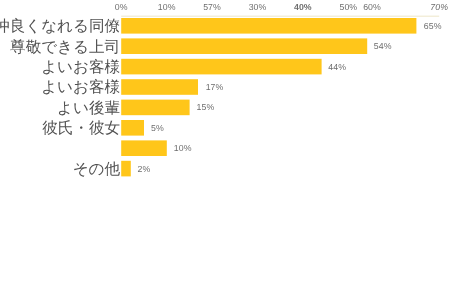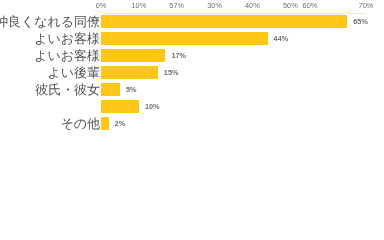--- a/index.html
+++ b/index.html
@@ -93,50 +93,56 @@
   }
   .val-label {
     position: absolute;
     top: 0;
     height: 15.4px;
     line-height: 15.4px;
     font-size: 7.3px;
     color: #6d6d6d;
     white-space: nowrap;
     letter-spacing: 0.05px;
-    font-weight: bold;
   }
 </style>
 </head>
 <body>
 
 <div id="chart-root">
 
   <div class="axis-area">
     <div class="tick-label" style="left:101px;">0%</div>
     <div class="tick-label" style="left:138.9px;">10%</div>
     <div class="tick-label" style="left:176.7px;">57%</div>
     <div class="tick-label" style="left:214.6px;">30%</div>
-    <div class="tick-label" style="left:252.4px;">40%</div>
+    <div class="tick-label" style="left:252.4px;font-weight:bold;">40%</div>
     <div class="tick-label" style="left:290.3px;text-align:right;">50%</div>
     <div class="tick-label" style="left:310px;">60%</div>
     <div class="tick-label" style="left:366px;font-style:italic;">70%</div>
     <div class="gridline-top"></div>
   </div>
 
   <div class="plot">
 
     <div class="row">
       <div class="cat-label">仲良くなれる同僚</div>
       <div class="bar-wrap">
         <div class="bar" style="width:246.2px;"></div>
         <div class="val-label" style="left:252.2px;">65%</div>
       </div>
     </div>
 
+    <div class="row">
+      <div class="cat-label">尊敬できる上司</div>
+      <div class="bar-wrap">
+        <div class="bar" style="width:204.5px;"></div>
+        <div class="val-label" style="left:210.5px;">54%</div>
+      </div>
+    </div>
 
     <div class="row">
       <div class="cat-label">よいお客様</div>
       <div class="bar-wrap">
         <div class="bar" style="width:166.6px;"></div>
         <div class="val-label" style="left:172.6px;">44%</div>
       </div>
     </div>
 
     <div class="row">

